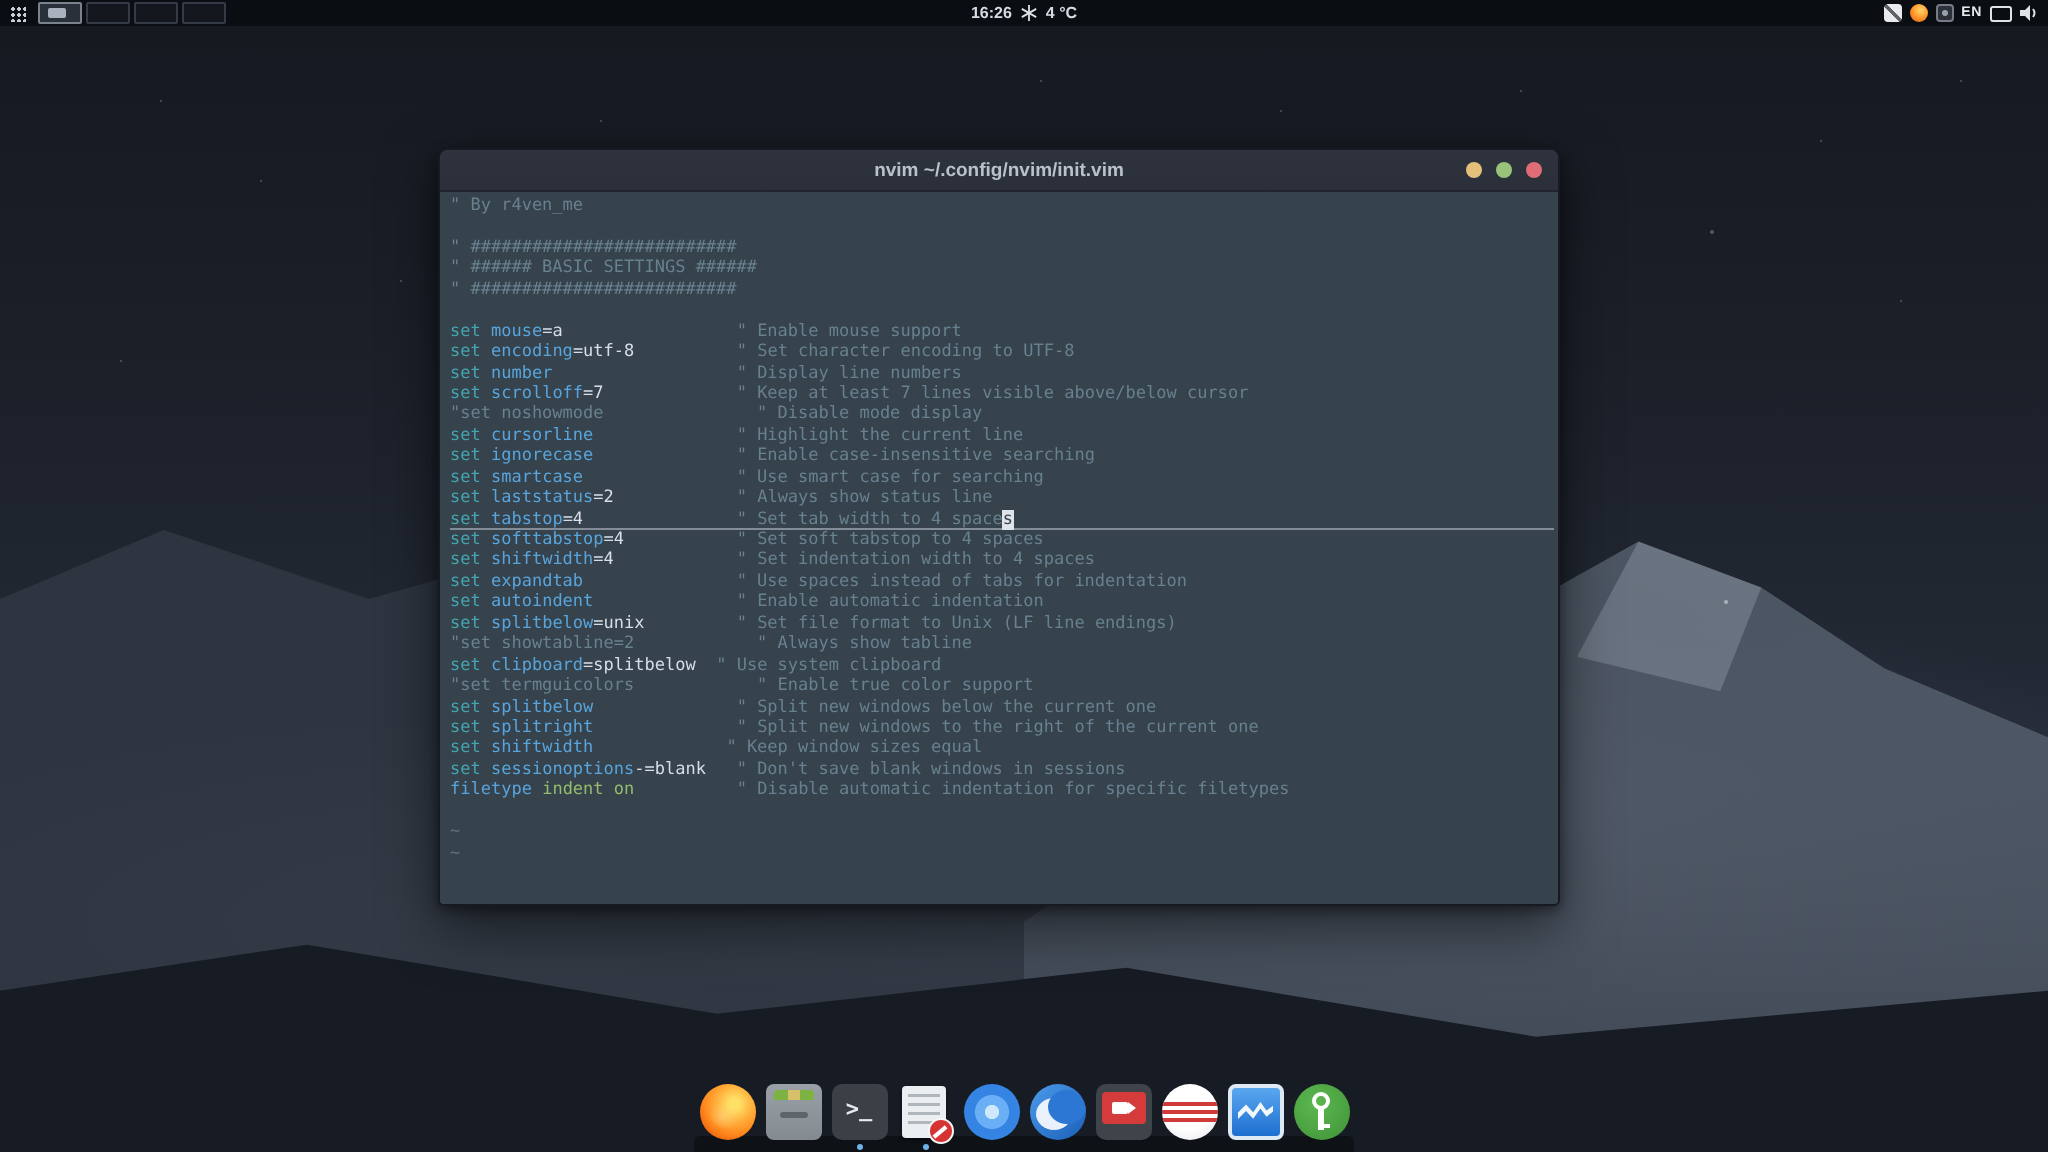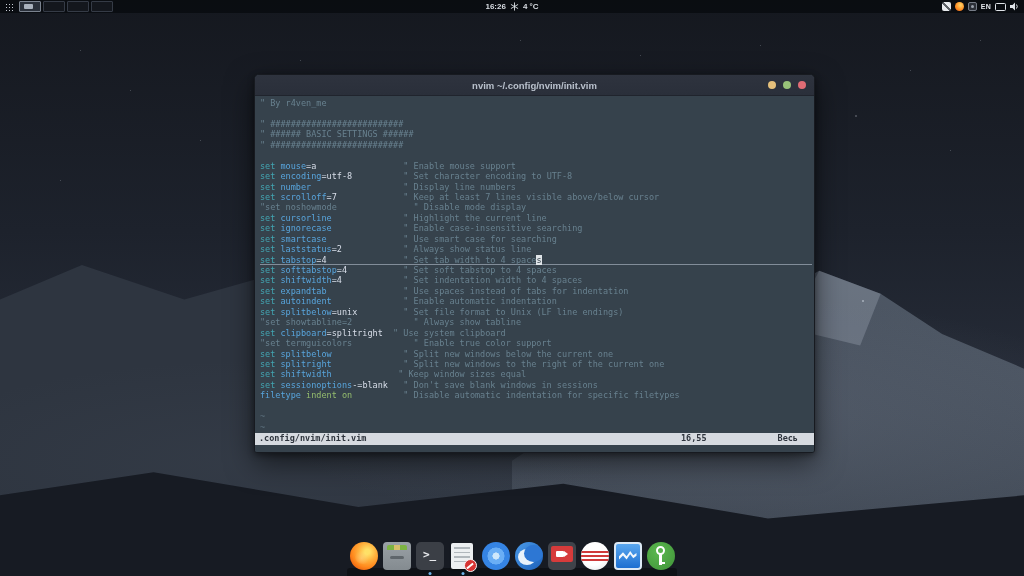--- a/index.html
+++ b/index.html
@@ -37,21 +37,21 @@
     linear-gradient(45deg,transparent 42%,#5f6368 42%,#5f6368 58%,transparent 58%),#e8eaed;}
   .firefox-tray-icon{width:9px;height:9px;border-radius:50%;
     background:radial-gradient(circle at 60% 35%,#ffca5f 10%,#ff9024 55%,#d9571b 100%);}
   .screenshot-icon{width:9px;height:9px;border-radius:2px;background:#2c3038;border:1px solid #767c87;box-sizing:border-box;position:relative;}
   .screenshot-icon::after{content:"";position:absolute;left:2px;top:2px;width:3px;height:3px;border-radius:50%;background:#9aa1ac;}
   .keyboard-layout-indicator{font-size:7px;font-weight:bold;color:#e6e9ee;letter-spacing:.3px;}
   .display-icon{width:11px;height:8px;border:1px solid #dfe3e8;border-radius:1.5px;box-sizing:border-box;}
   
   .window{position:absolute;left:219px;top:74px;width:561px;height:379px;border-radius:5px 5px 3px 3px;
     box-shadow:0 10px 28px rgba(0,0,0,.55),0 2px 6px rgba(0,0,0,.4);border:1px solid #171a20;box-sizing:border-box;
-    background:#36424c;z-index:40;overflow:hidden;margin-left:35px;}
+    background:#36424c;z-index:40;overflow:hidden;}
   .titlebar{height:20px;background:linear-gradient(#2e333e,#2a2f3a);border-bottom:1px solid #20242d;
     position:relative;display:flex;align-items:center;justify-content:center;}
   .titlebar .title{font-size:9.5px;color:#b9c1cc;font-weight:bold;}
   .tb-buttons{position:absolute;right:8px;top:0;height:20px;display:flex;align-items:center;gap:7px;}
   .wbtn{width:8px;height:8px;border-radius:50%;}
   .wbtn.min{background:#e5c07b;} .wbtn.max{background:#98c379;} .wbtn.close{background:#e06c75;}
   .term{position:relative;height:357px;background:#36424c;padding:2px 0 0 5px;box-sizing:border-box;
     font-family:"DejaVu Sans Mono",monospace;font-size:8.5px;line-height:10.45px;color:#ccd4da;}
   .ln{white-space:pre;height:10.45px;}
   .ln.cl{box-shadow:inset 0 -1px 0 #828d99;width:552px;}
@@ -210,32 +210,31 @@
           <div class="ln"><span class="kw">set </span><span class="id">ignorecase</span><span class="df">              </span><span class="cm">" Enable case-insensitive searching</span></div>
           <div class="ln"><span class="kw">set </span><span class="id">smartcase</span><span class="df">               </span><span class="cm">" Use smart case for searching</span></div>
           <div class="ln"><span class="kw">set </span><span class="id">laststatus</span><span class="val">=2</span><span class="df">            </span><span class="cm">" Always show status line</span></div>
           <div class="ln cl"><span class="kw">set </span><span class="id">tabstop</span><span class="val">=4</span><span class="df">               </span><span class="cm">" Set tab width to 4 space</span><span class="cur">s</span></div>
           <div class="ln"><span class="kw">set </span><span class="id">softtabstop</span><span class="val">=4</span><span class="df">           </span><span class="cm">" Set soft tabstop to 4 spaces</span></div>
           <div class="ln"><span class="kw">set </span><span class="id">shiftwidth</span><span class="val">=4</span><span class="df">            </span><span class="cm">" Set indentation width to 4 spaces</span></div>
           <div class="ln"><span class="kw">set </span><span class="id">expandtab</span><span class="df">               </span><span class="cm">" Use spaces instead of tabs for indentation</span></div>
           <div class="ln"><span class="kw">set </span><span class="id">autoindent</span><span class="df">              </span><span class="cm">" Enable automatic indentation</span></div>
           <div class="ln"><span class="kw">set </span><span class="id">splitbelow</span><span class="val">=unix</span><span class="df">         </span><span class="cm">" Set file format to Unix (LF line endings)</span></div>
           <div class="ln"><span class="cm">"set showtabline=2</span><span class="df">            </span><span class="cm">" Always show tabline</span></div>
-          <div class="ln"><span class="kw">set </span><span class="id">clipboard</span><span class="val">=splitright</span><span class="df">  </span><span class="cm">" Use system clipboard</span></div>
+          <div class="ln"><span class="kw">set </span><span class="id">clipboard</span><span class="val">=splitbelow</span><span class="df">  </span><span class="cm">" Use system clipboard</span></div>
           <div class="ln"><span class="cm">"set termguicolors</span><span class="df">            </span><span class="cm">" Enable true color support</span></div>
           <div class="ln"><span class="kw">set </span><span class="id">splitbelow</span><span class="df">              </span><span class="cm">" Split new windows below the current one</span></div>
           <div class="ln"><span class="kw">set </span><span class="id">splitright</span><span class="df">              </span><span class="cm">" Split new windows to the right of the current one</span></div>
           <div class="ln"><span class="kw">set </span><span class="id">shiftwidth</span><span class="df">             </span><span class="cm">" Keep window sizes equal</span></div>
           <div class="ln"><span class="kw">set </span><span class="id">sessionoptions</span><span class="val">-=blank</span><span class="df">   </span><span class="cm">" Don't save blank windows in sessions</span></div>
           <div class="ln"><span class="id">filetype</span><span class="df"> </span><span class="grn">indent</span><span class="df"> </span><span class="grn">on</span><span class="df">          </span><span class="cm">" Disable automatic indentation for specific filetypes</span></div>
           <div class="ln"></div>
           <div class="ln"><span class="nt">~</span></div>
           <div class="ln"><span class="nt">~</span></div>
         </div>
-      <div class="statusline"><span>.config/nvim/init.vim</span><span class="pos">16,55</span><span class="scroll">Весь</span></div>
     </div>
   </div>
 
   <div class="dock">
     <div class="dock-strip"></div>
     <div class="dock-items" id="dock-items">
         <div class="dock-item">
           <div class="di firefox-icon">
             <i class="a"></i>
             <i class="b"></i>

